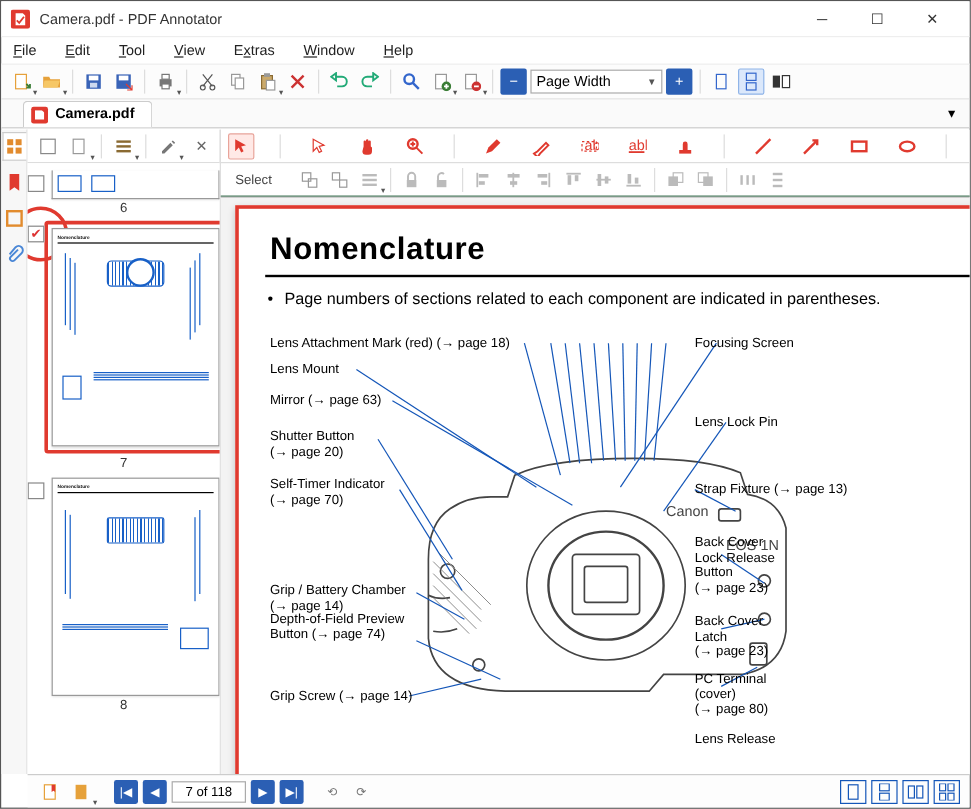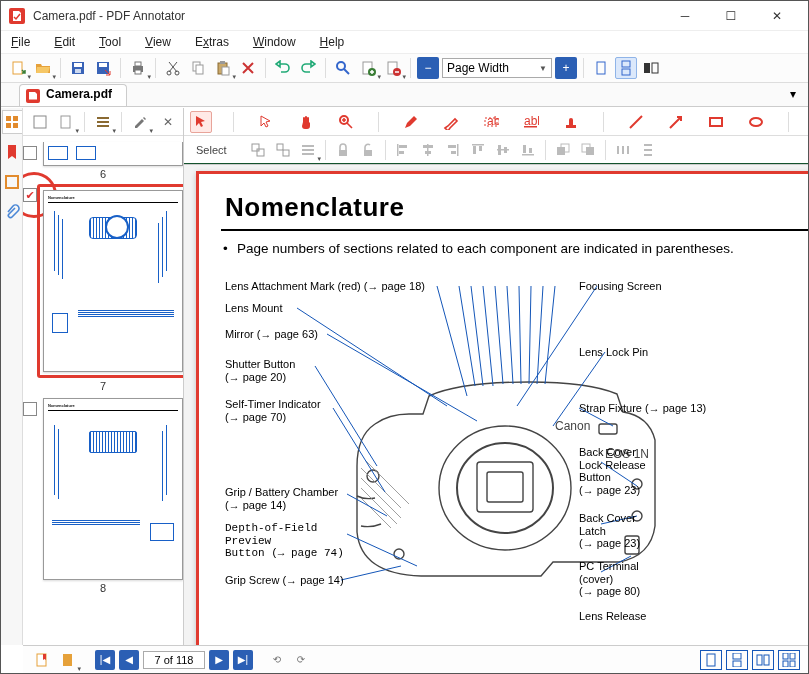--- a/index.html
+++ b/index.html
@@ -668,21 +668,21 @@
             <div id="dz-labels">
                 <div class="dzlabel" style="left: 8px; top: 14px; width: auto; white-space: nowrap;">Lens Attachment Mark (red) (→ page 18)</div>
                 <div class="dzlabel" style="left: 8px; top: 36px; width: auto; white-space: nowrap;">Lens Mount</div>
                 <div class="dzlabel" style="left: 8px; top: 62px; width: auto; white-space: nowrap;">Mirror (→ page 63)</div>
                 <div class="dzlabel multiline" style="left: 8px; top: 92px; width: 130px; white-space: pre-line;">Shutter Button
 (→ page 20)</div>
                 <div class="dzlabel multiline" style="left: 8px; top: 132px; width: 130px; white-space: pre-line;">Self-Timer Indicator
 (→ page 70)</div>
                 <div class="dzlabel multiline" style="left: 8px; top: 220px; width: 130px; white-space: pre-line;">Grip / Battery Chamber
 (→ page 14)</div>
-                <div class="dzlabel multiline" style="left: 8px; top: 256px; width: 130px; white-space: pre-line; font-family: Liberation Mono, monospace;">Depth-of-Field Preview
+                <div class="dzlabel multiline" style="left: 8px; top: 244px; width: 130px; white-space: pre-line;">Depth-of-Field Preview
 Button (→ page 74)</div>
                 <div class="dzlabel" style="left: 8px; top: 308px; width: auto; white-space: nowrap;">Grip Screw (→ page 14)</div>
                 <div class="dzlabel right" style="left: 362px; top: 14px; white-space: nowrap;">Focusing Screen</div>
                 <div class="dzlabel right" style="left: 362px; top: 80px; white-space: nowrap; text-align: right;">Lens Lock Pin</div>
                 <div class="dzlabel right" style="left: 362px; top: 136px; white-space: nowrap;">Strap Fixture (→ page 13)</div>
                 <div class="dzlabel right multiline" style="left: 362px; top: 180px; white-space: pre-line;">Back Cover
 Lock Release
 Button
 (→ page 23)</div>
                 <div class="dzlabel right multiline" style="left: 362px; top: 246px; white-space: pre-line;">Back Cover

